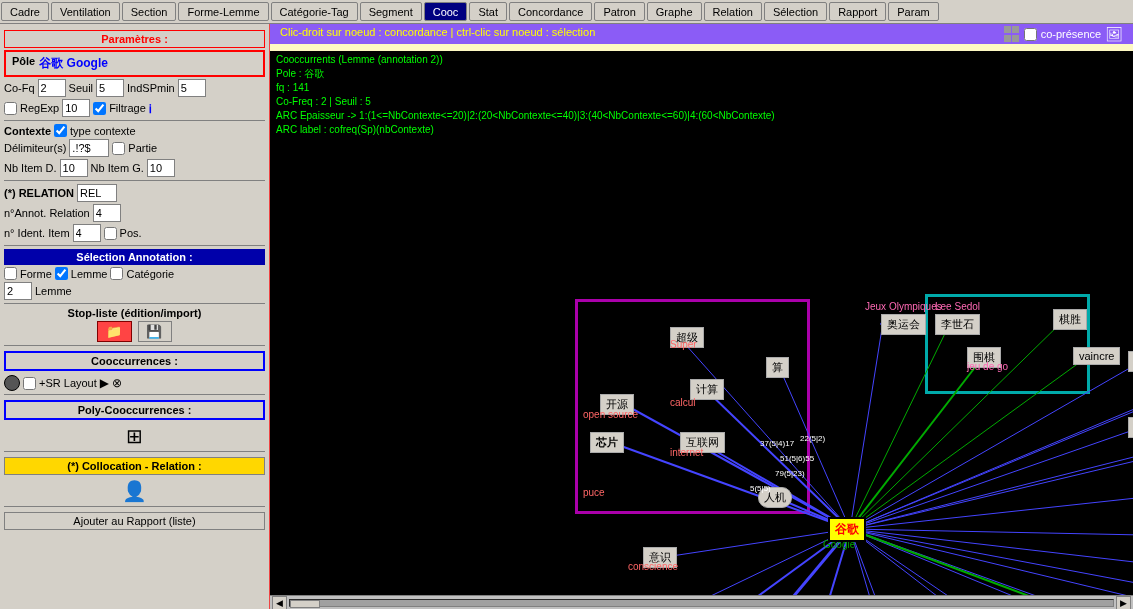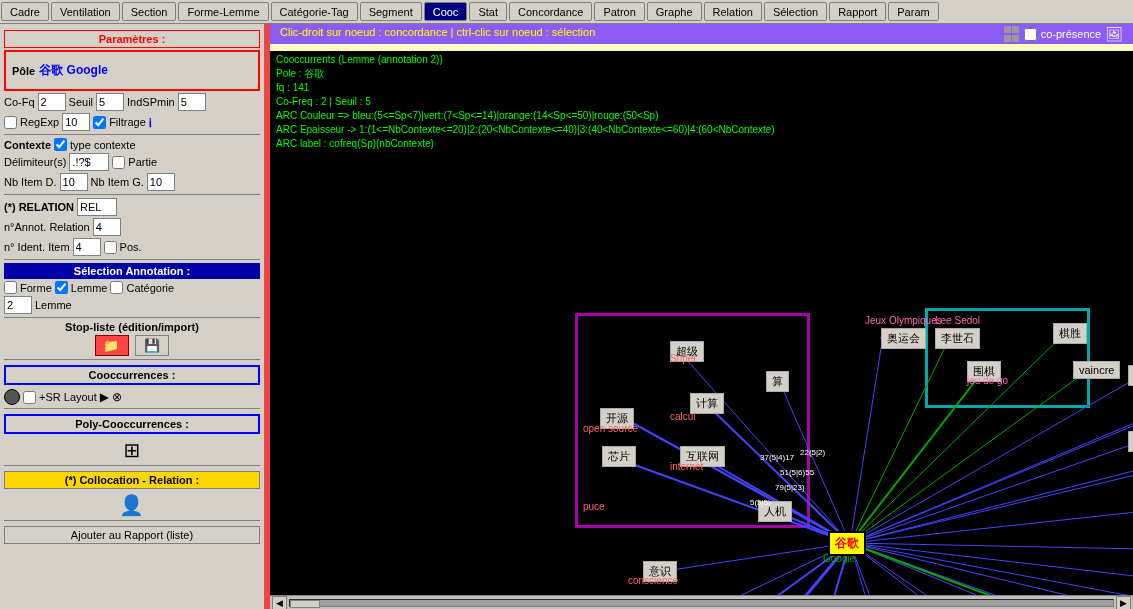--- a/index.html
+++ b/index.html
@@ -15,21 +15,21 @@
     }
     .menu-item.active { background: #000080; color: white; }
 
     
     #main {
       display: flex; flex-direction: row; height: calc(609px - 24px);
     }
 
     
     #left-panel {
-      width: 270px; min-width: 270px; background: #d4d0c8; border-right: 6px solid #ef4444;
+      width: 270px; min-width: 270px; background: #d4d0c8; border-right: 1px solid #ef4444;
       padding: 4px; overflow-y: auto; height: 100%;
     }
 
     
     #right-panel {
       flex: 1; display: flex; flex-direction: column; background: #000000; overflow: hidden;
     }
 
     
     #status-bar {
@@ -57,21 +57,21 @@
 
     .row { display: flex; align-items: center; gap: 3px; margin: 2px 0; }
     .label { font-size: 11px; white-space: nowrap; }
 
     input[type="text"], input[type="number"] {
       font-size: 11px; height: 18px; border: 1px solid #808080; background: white; padding: 0 2px;
     }
     input[type="checkbox"] { width: 13px; height: 13px; }
 
     .pole-box {
-      border: 2px solid #ff0000; padding: 10px 6px; display: flex; align-items: center;
+      border: 2px solid #ff0000; padding: 3px 6px; display: flex; 
       gap: 4px; background: #d4d0c8; margin: 2px 0;
     }
     .pole-label { font-weight: bold; font-size: 11px; }
     .pole-value { color: #0000ff; font-weight: bold; font-size: 12px; }
     .button-blue-border {
       border: 2px solid #0000ff; background: #d4d0c8; padding: 2px 8px;
       font-weight: bold; cursor: pointer; font-size: 11px; width: 100%; text-align: center; margin: 2px 0;
     }
     .button-gold {
       background: #ffd700; border: 1px solid #808080; padding: 2px 8px;
@@ -299,21 +299,20 @@
         <span class="label" style="color:#ffffff;">co-présence</span>
         <span style="color:#ffffff; font-size:14px;">🖼</span>
       </span>
     </div>
 
     <div id="graph-info">
       <div>Cooccurrents (Lemme (annotation 2))</div>
       <div>Pole : 谷歌</div>
       <div>fq : 141</div>
       <div>Co-Freq : 2 | Seuil : 5</div>
-      <div>ARC Couleur =&gt; bleu:(5&lt;=Sp&lt;7)|vert:(7&lt;Sp&lt;=14)|orange:(14&lt;Sp&lt;=50)|rouge:(50&lt;Sp)</div>
       <div>ARC Epaisseur -&gt; 1:(1&lt;=NbContexte&lt;=20)|2:(20&lt;NbContexte&lt;=40)|3:(40&lt;NbContexte&lt;=60)|4:(60&lt;NbContexte)</div>
       <div>ARC label : cofreq(Sp)(nbContexte)</div>
     </div>
 
     <div id="graph-canvas">
 
       <div class="rect-purple" style="left:305px; top:160px; width:235px; height:215px;"></div>
 
       <div class="rect-teal" style="left:655px; top:155px; width:165px; height:100px;"></div>
 
@@ -377,25 +376,25 @@
       <div class="graph-node center-node" style="left:558px; top:378px; z-index:10;">谷歌</div>
       <div style="position:absolute; left:553px; top:400px; color:#00aa00; font-size:10px;">Google</div>
 
       <div class="graph-node" style="left:400px; top:188px;">超级</div>
       <div style="position:absolute; left:400px; top:200px; color:#ff6666; font-size:10px;">Super</div>
       <div class="graph-node" style="left:496px; top:218px;">算</div>
       <div class="graph-node" style="left:420px; top:240px;">计算</div>
       <div style="position:absolute; left:400px; top:258px; color:#ff6666; font-size:10px;">calcul</div>
       <div class="graph-node" style="left:330px; top:255px;">开源</div>
       <div style="position:absolute; left:313px; top:270px; color:#ff6666; font-size:10px;">open source</div>
-      <div class="graph-node" style="left:332px; top:293px;">芯片</div>
+      <div class="graph-node" style="left:320px; top:293px;font-weight:bold;">芯片</div>
       <div style="position:absolute; left:313px; top:308px; color:#ff6666; font-size:10px;margin-top:40px;">puce</div>
       <div class="graph-node" style="left:410px; top:293px;">互联网</div>
       <div style="position:absolute; left:400px; top:308px; color:#ff6666; font-size:10px;">internet</div>
-      <div class="graph-node" style="left:488px; top:348px;">人机</div>
+      <div class="graph-node" style="left:488px; top:348px;border-radius:10px;">人机</div>
 
       <div style="position:absolute; left:595px; top:162px; color:#ff69b4; font-size:10px;">Jeux Olympiques</div>
       <div class="graph-node" style="left:596px; top:175px;margin-left:15px;">奥运会</div>
 
       <div style="position:absolute; left:665px; top:162px; color:#ff69b4; font-size:10px;">Lee Sedol</div>
       <div class="graph-node" style="left:665px; top:175px;">李世石</div>
       <div class="graph-node" style="left:783px; top:170px;">棋胜</div>
       <div class="graph-node" style="left:697px; top:208px;">围棋</div>
       <div style="position:absolute; left:697px; top:222px; color:#ff69b4; font-size:10px;">jeu de go</div>
       <div class="graph-node" style="left:803px; top:208px;">vaincre</div>

